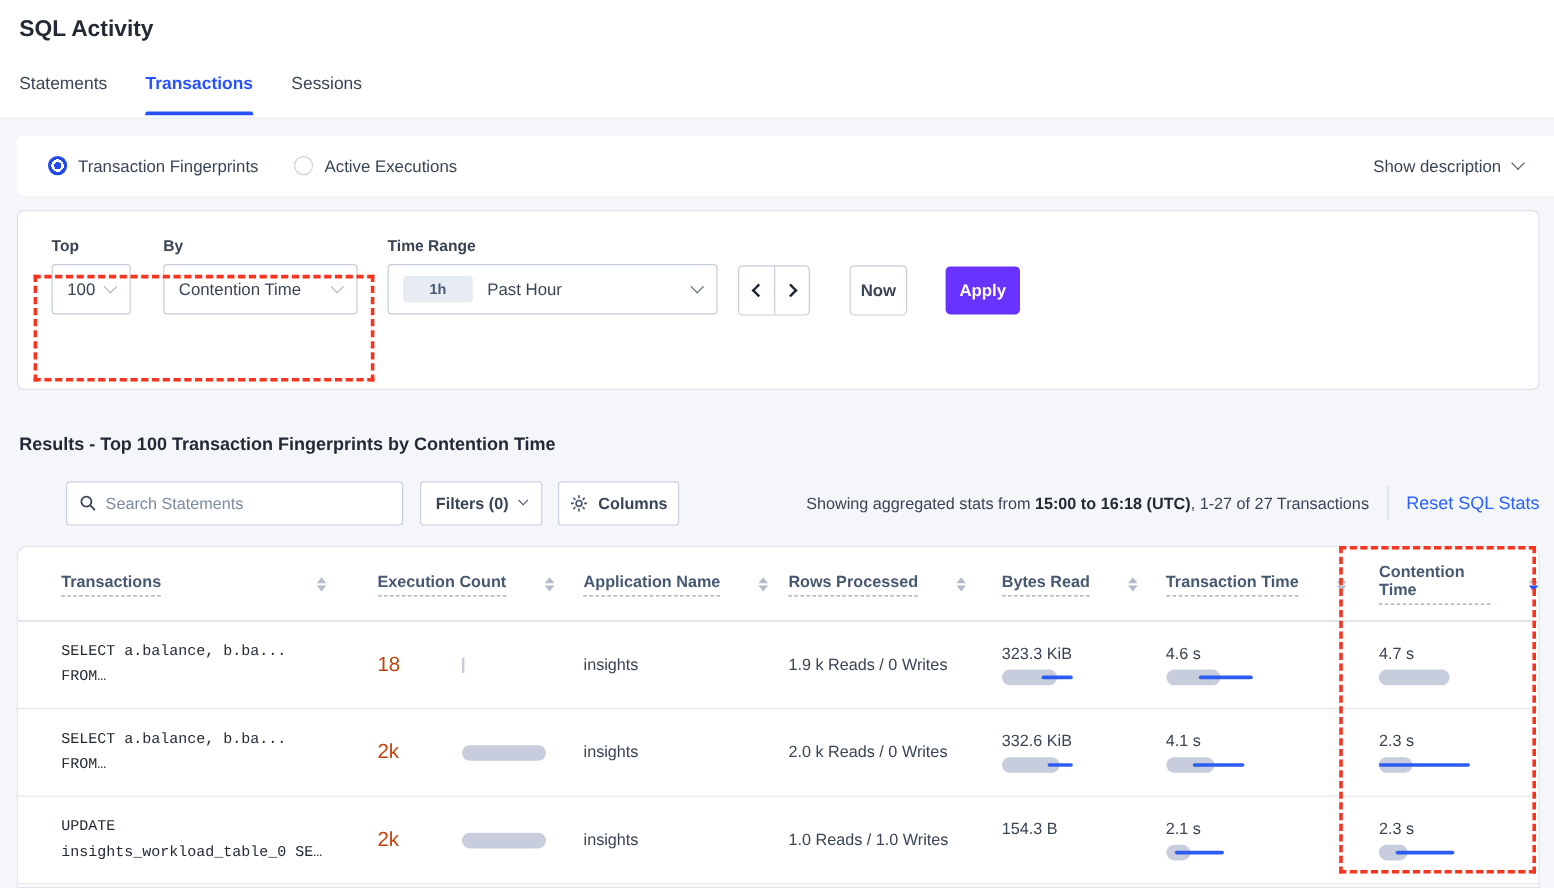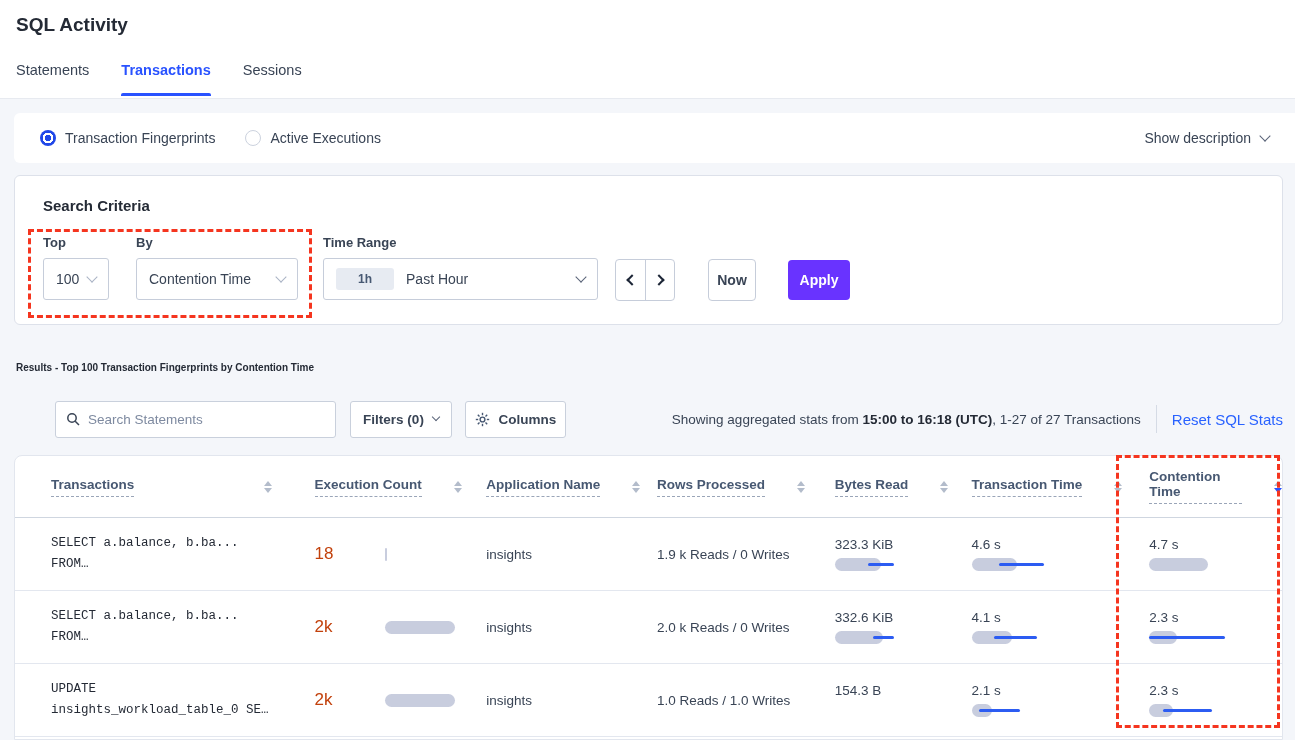--- a/index.html
+++ b/index.html
@@ -60,21 +60,21 @@
   .arr.left { transform:rotate(135deg); margin-left:3px; }
   .arr.right { transform:rotate(-45deg); margin-right:3px; }
   .now-btn { margin-left:33px; margin-top:24px; width:48px; height:42px; background:#fff;
     border:1px solid #c6cdda; border-radius:4px; font-size:14px; font-weight:700; color:#394455;
     display:flex; align-items:center; justify-content:center; cursor:pointer; }
   .apply-btn { margin-left:32px; margin-top:25px; width:62px; height:40px; background:#6933ff;
     border:none; border-radius:4px; font-size:14px; font-weight:700; color:#fff;
     display:flex; align-items:center; justify-content:center; cursor:pointer; }
 
   
-  .results-heading { position:absolute; left:16px; top:362px; font-size:10px; font-weight:700; color:#242a35; }
+  .results-heading { position:absolute; left:16px; top:362px; font-size:15px; font-weight:700; color:#242a35; }
   .toolbar { position:absolute; left:16px; top:400px; width:1267px; height:38px; display:flex; align-items:center;padding-left:39px; }
   .search-wrap { width:281px; height:37px; background:#fff; border:1px solid #c9d0dc; border-radius:3px;
     display:flex; align-items:center; padding:0 10px; }
   .search-wrap input { border:none; outline:none; flex:1; font-size:13.5px; color:#394455;
     font-family:"Liberation Sans",sans-serif; margin-left:8px; background:transparent; }
   .search-wrap input::placeholder { color:#7e8aa0; }
   .tb-btn { height:37px; background:#fff; border:1px solid #c9d0dc; border-radius:3px;
     display:flex; align-items:center; justify-content:center; gap:9px;
     font-size:13.5px; font-weight:700; color:#394455; cursor:pointer; }
   .filters-btn { width:102px; margin-left:14px; }
@@ -146,21 +146,20 @@
       <span class="radio-dot off"></span>
       <span class="radio-label">Active Executions</span>
     </div>
     <div class="show-desc">
       <span>Show description</span>
       <span class="chev"></span>
     </div>
   </div>
 
   <div class="criteria-card">
-    <div class="criteria-title">Search Criteria</div>
     <div class="criteria-row">
       <div class="fld-top">
         <div class="fld-label">Top</div>
         <div class="select-box">
           <span>100</span>
           <span class="chev light"></span>
         </div>
       </div>
       <div class="fld-by">
         <div class="fld-label">By</div>

